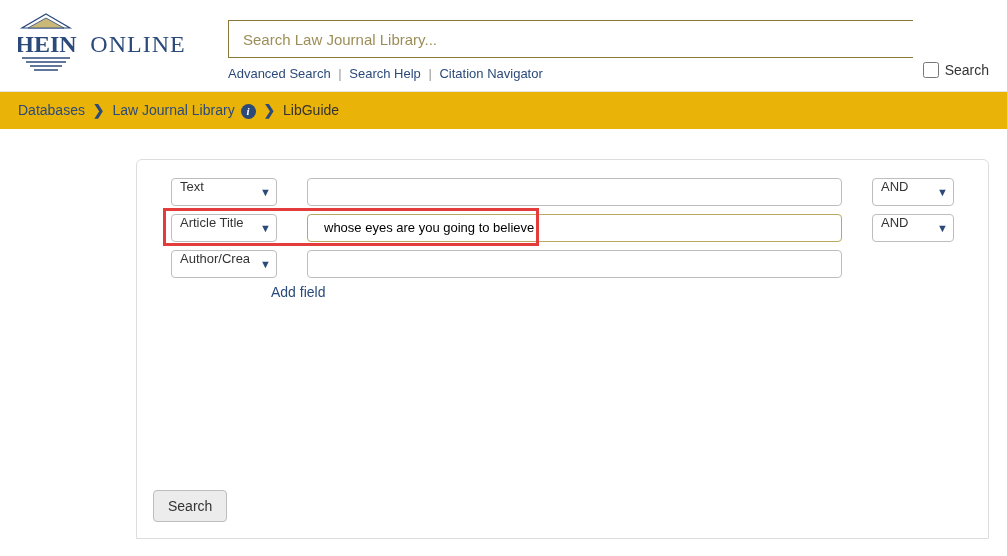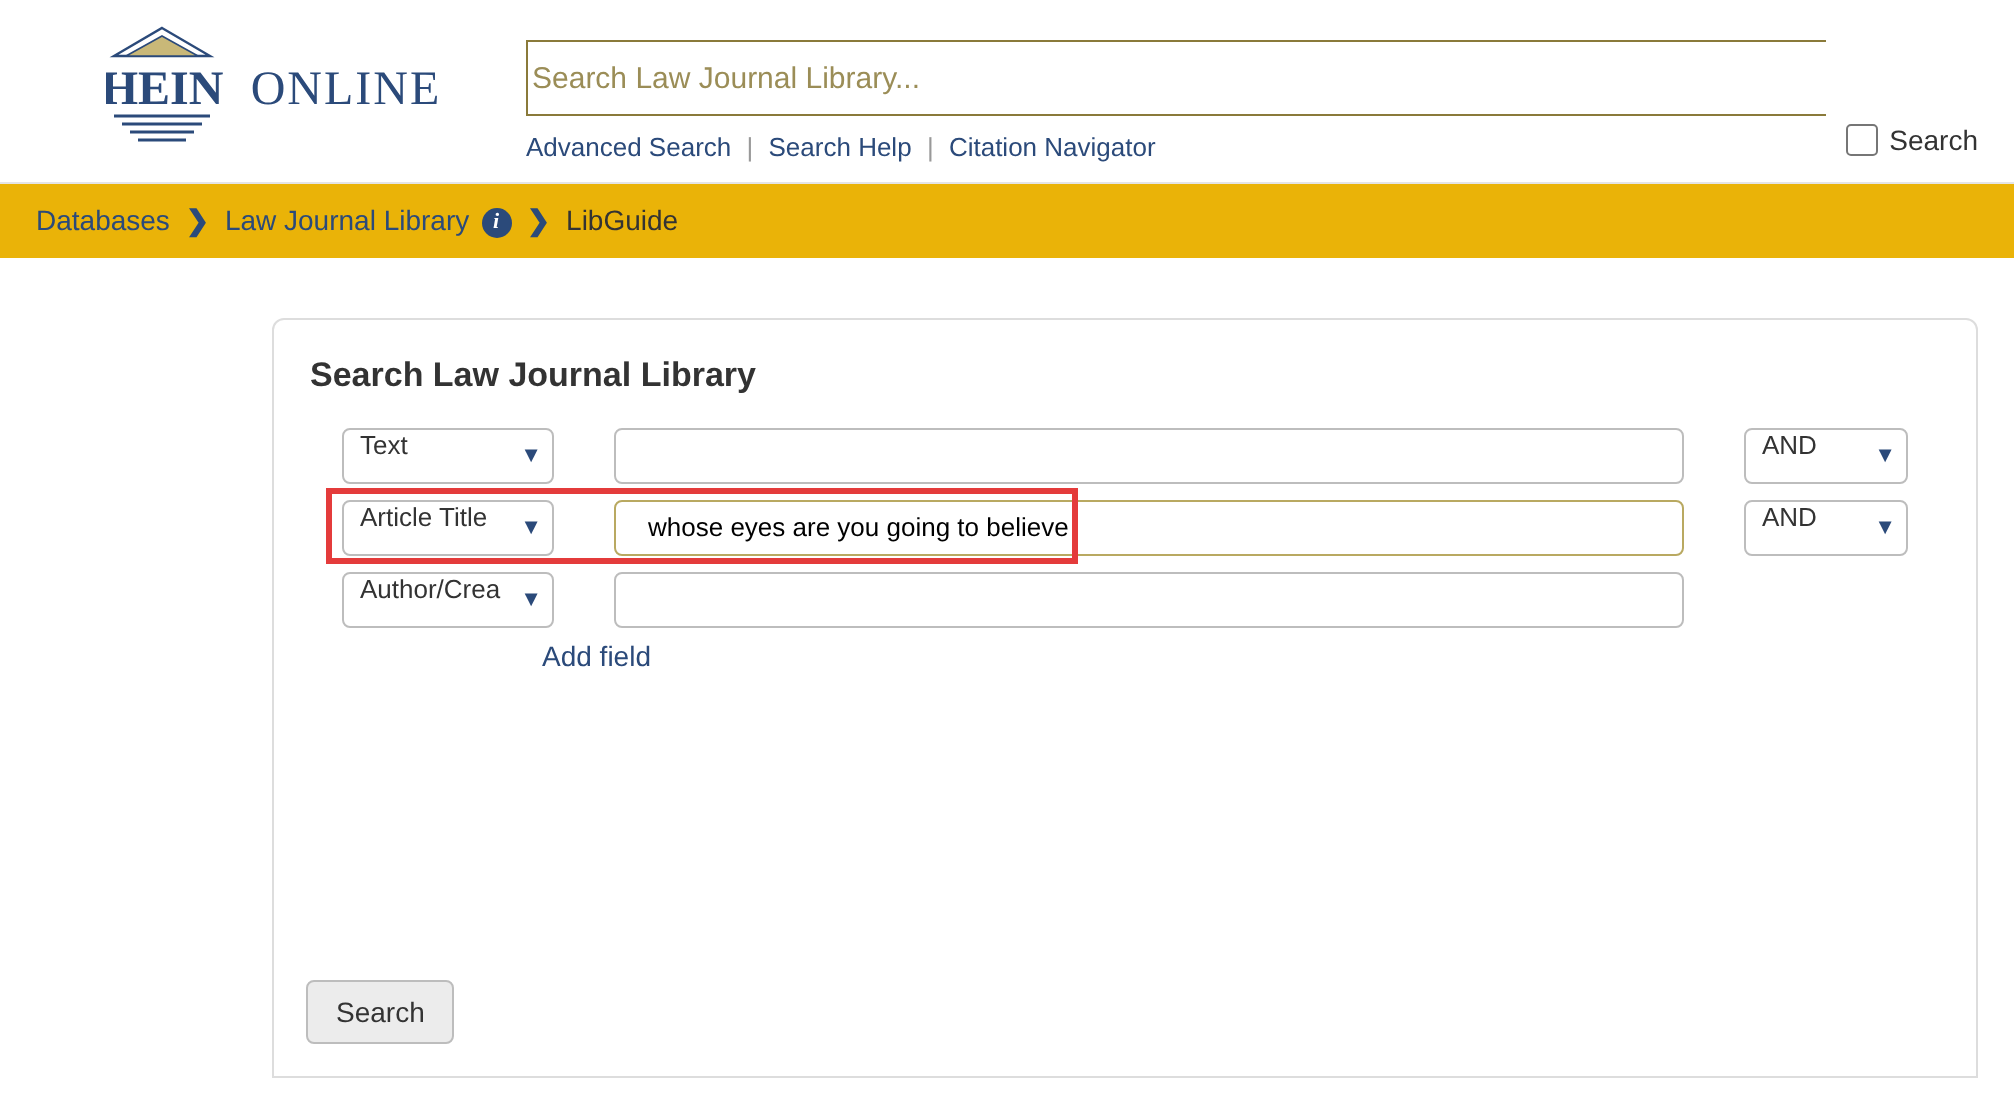--- a/index.html
+++ b/index.html
@@ -16,35 +16,34 @@
     .header {
       display: flex;
       align-items: flex-start;
       padding: 8px 18px 0 18px;
       border-bottom: 1px solid #e5e5e5;
     }
     .logo {
       width: 190px;
       margin-right: 20px;
       padding-top: 2px;
-      margin-left: 35px;
     }
     .logo svg {
       display: block;
     }
     .search-area {
       flex: 1;
       padding-top: 12px;
     }
     .search-box {
       width: 100%;
       border: 1px solid #8a7a3a;
       border-right: none;
       height: 38px;
-      padding: 0 2px;
+      padding: 0 14px;
       font-size: 15px;
       color: #8b5cf6;
       outline: none;
     }
     .search-box::placeholder {
       color: #8a7a3a;
       opacity: 0.85;
     }
     .search-links {
       padding: 8px 0 10px 0;
@@ -251,21 +250,20 @@
   <a href="#">Databases</a>
   <span class="chev">❯</span>
   <a href="#">Law Journal Library</a>
   <span class="info">i</span>
   <span class="chev">❯</span>
   <span class="cur">LibGuide</span>
 </div>
 
 <div class="main">
   <div class="search-form">
-    <div class="form-title">Search Law Journal Library</div>
     <div class="form-rows">
 
       <div class="form-row">
         <div class="field-select-wrap">
           <div class="field-select">Text</div>
           <span class="select-chev">▼</span>
         </div>
         <input type="text" class="value-input" value="" style="">
         <div class="bool-select-wrap">
           <div class="bool-select">AND</div>

